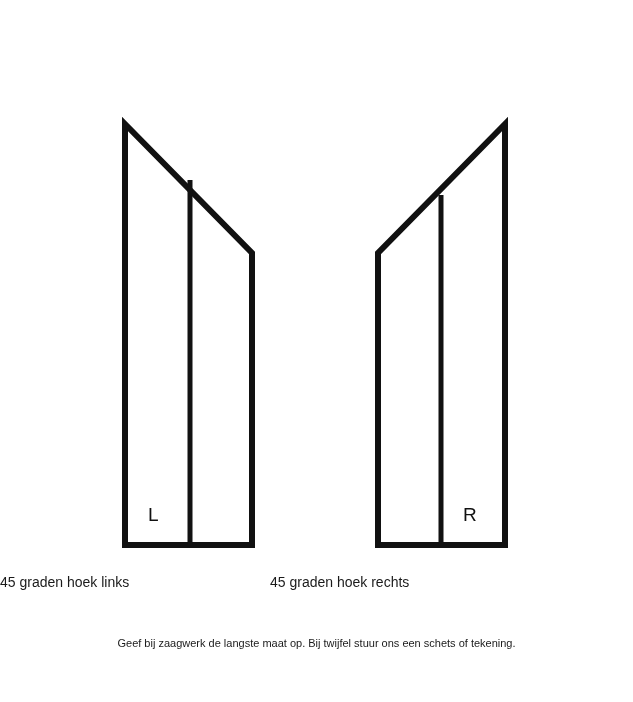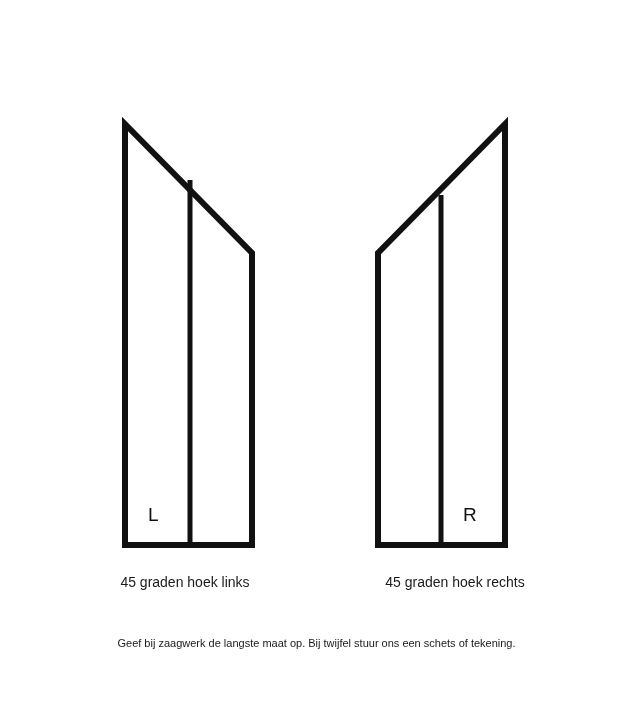--- a/index.html
+++ b/index.html
@@ -19,21 +19,21 @@
     position: absolute;
     left: 0;
     top: 0;
     width: 633px;
     height: 702px;
   }
   .figure-caption {
     position: absolute;
     font-size: 14px;
     color: #1a1a1a;
-    text-align: center;
+    text-align: left;
     white-space: nowrap;
   }
   #caption-left {
     left: 0;
     top: 574px;
     width: 370px;
   }
   #caption-right {
     left: 270px;
     top: 574px;

